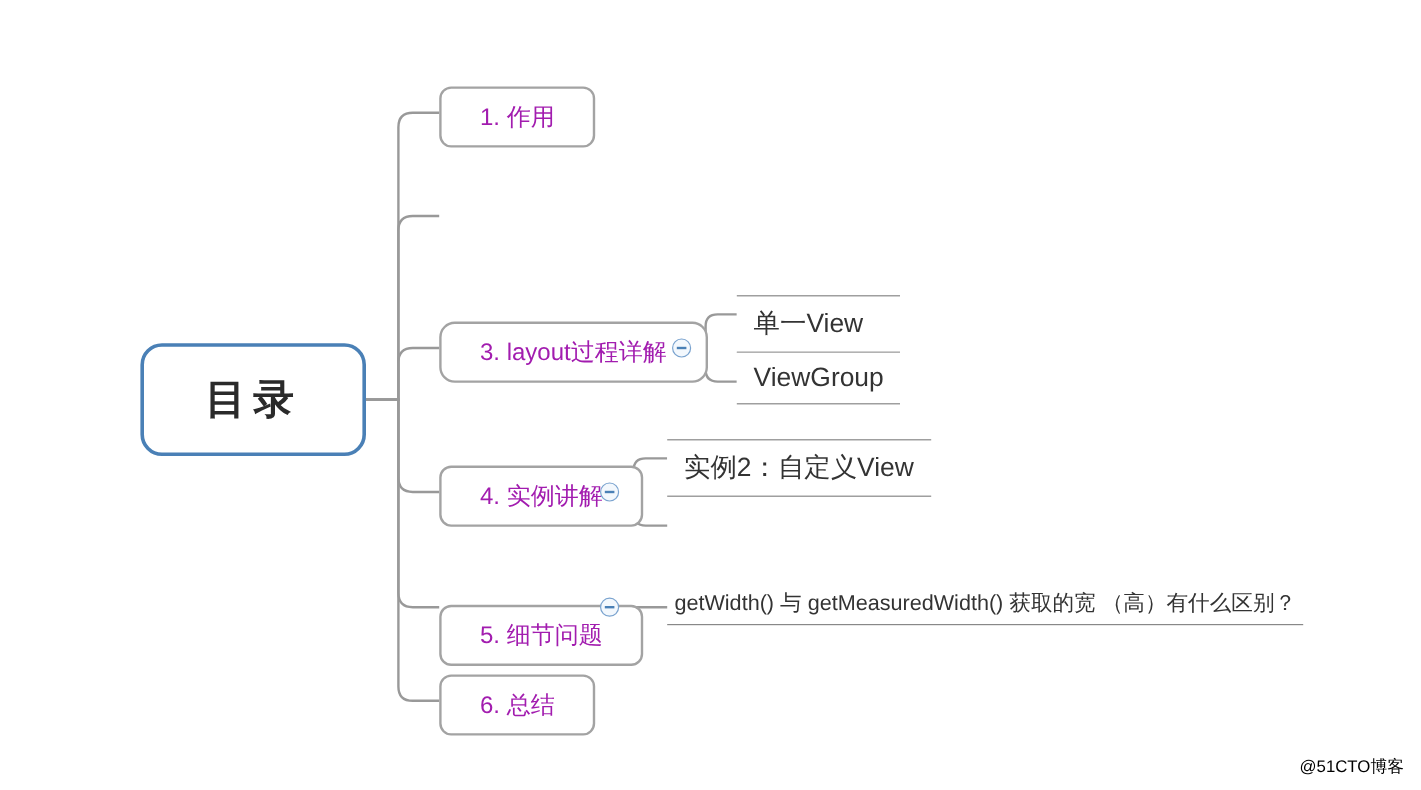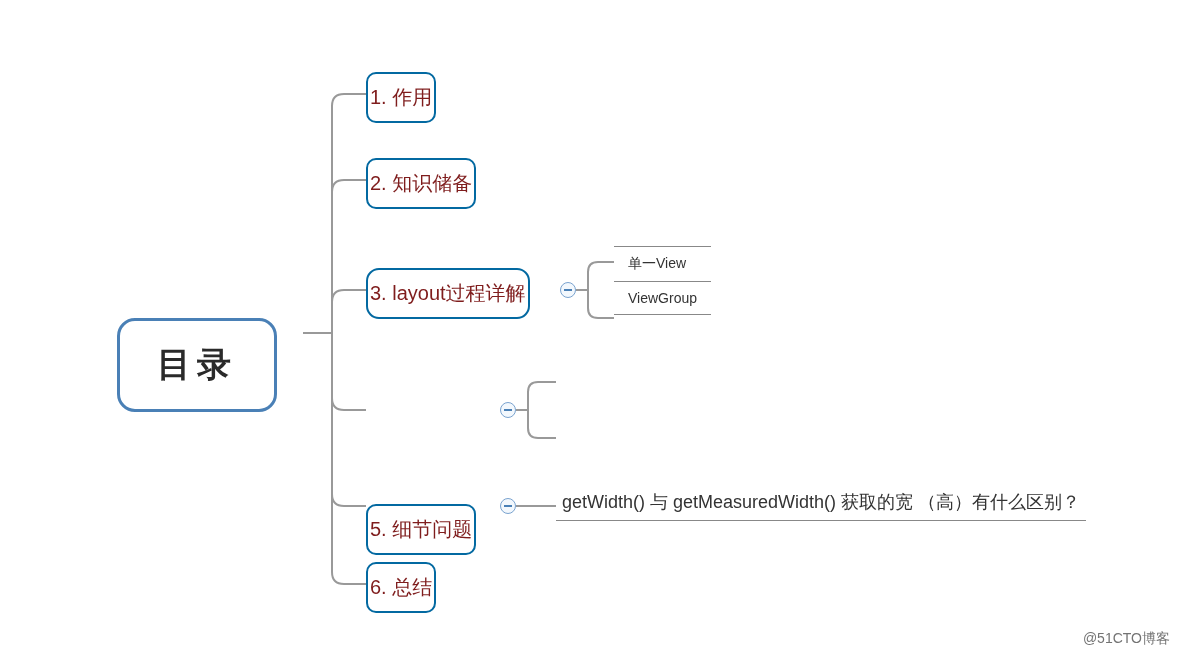--- a/index.html
+++ b/index.html
@@ -10,52 +10,51 @@
     font-family: "Helvetica Neue", Arial, "PingFang SC", "Microsoft YaHei", sans-serif;
     color: #333;
     position: relative;
   }
   .canvas { position: absolute; left:0; top:0; width:1184px; height:658px; }
 
   
   .root-node {
     position: absolute;
     left: 117px; top: 286px;
-    width: 160px; height: 94px;
+    width: 188px; height: 94px;
     border: 3px solid #4a80b6;
     border-radius: 18px;
     display: flex; align-items: center; justify-content: center;
     font-size: 34px; font-weight: 700;
     letter-spacing: 6px;
     color: #2a2a2a;
-    margin-top: 32px;
   }
 
   
   .child-node {
     position: absolute;
-    border: 2px solid #0369a1;
+    border: 2px solid #a3a3a3;
     border-radius: 10px;
-    padding: 10px 2px;
+    padding: 10px 32px;
     font-size: 20px;
-    color: #7f1d1d;
+    color: #a21caf;
     background: #fff;
     white-space: nowrap;
   }
 
   
   .leaf-group {
     position: absolute;
     display: flex; flex-direction: column;
   }
   .leaf-cell {
     border-top: 1px solid #888;
     border-bottom: 1px solid #888;
     padding: 8px 14px;
-    font-size: 14px;
+    font-size: 22px;
     color: #333;
     background: #fff;
     white-space: nowrap;
   }
   .leaf-cell + .leaf-cell { border-top: none; text-align: right; }
   .leaf-single {
     position: absolute;
     border-bottom: 1px solid #888;
     padding: 0 6px 6px 6px;
     font-size: 18px;
@@ -76,21 +75,21 @@
     content: "";
     width: 8px; height: 1.5px;
     background: #4a80b6;
   }
 
   
   .watermark {
     position: absolute;
     right: 14px; bottom: 10px;
     font-size: 14px;
-    color: #737373;
+    color: #000000;
   }
 
   svg.connectors {
     position: absolute; left:0; top:0; width:1184px; height:658px;
     pointer-events: none;
   }
   svg.connectors path {
     fill: none;
     stroke: #999;
     stroke-width: 2;
@@ -120,35 +119,36 @@
   </svg>
 
   <div class="root-node">
     <span>目录</span>
   </div>
 
   <div class="child-node" style="left:366px; top:72px;">
     <span>1. 作用</span>
   </div>
 
-  <div class="child-node" style="left:366px; top:158px;">
-    <span>2. 知识储备</span>
-  </div>
 
   <div class="child-node" style="left:366px; top:268px;border-radius:13px;">
     <span>3. layout过程详解</span>
   </div>
   <div class="handle" style="left:560px; top:282px;"></div>
   <div class="leaf-group" style="left:614px; top:246px;">
     <div class="leaf-cell"><span>单一View</span></div>
     <div class="leaf-cell"><span>ViewGroup</span></div>
   </div>
 
+  <div class="child-node" style="left:366px; top:388px;">
+    <span>4. 实例讲解</span>
+  </div>
   <div class="handle" style="left:500px; top:402px;"></div>
   <div class="leaf-group" style="left:556px; top:366px;">
+    <div class="leaf-cell"><span>实例2：自定义View</span></div>
   </div>
 
   <div class="child-node" style="left:366px; top:484px;margin-top:20px;">
     <span>5. 细节问题</span>
   </div>
   <div class="handle" style="left:500px; top:498px;"></div>
   <div class="leaf-single" style="left:556px; top:490px;text-align:right;">
     <span>getWidth() 与 getMeasuredWidth() 获取的宽 （高）有什么区别？</span>
   </div>
 

